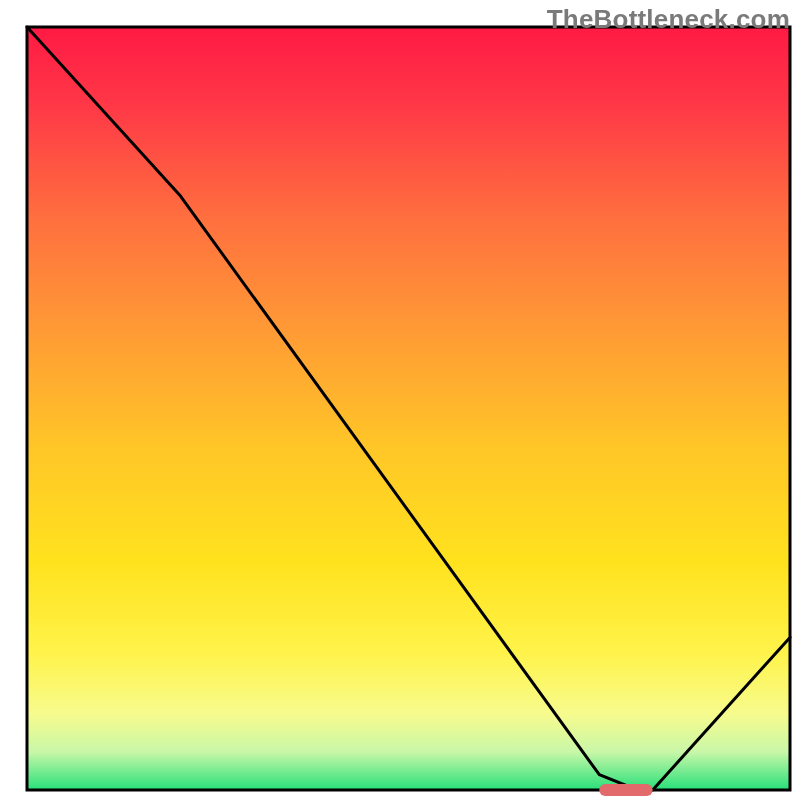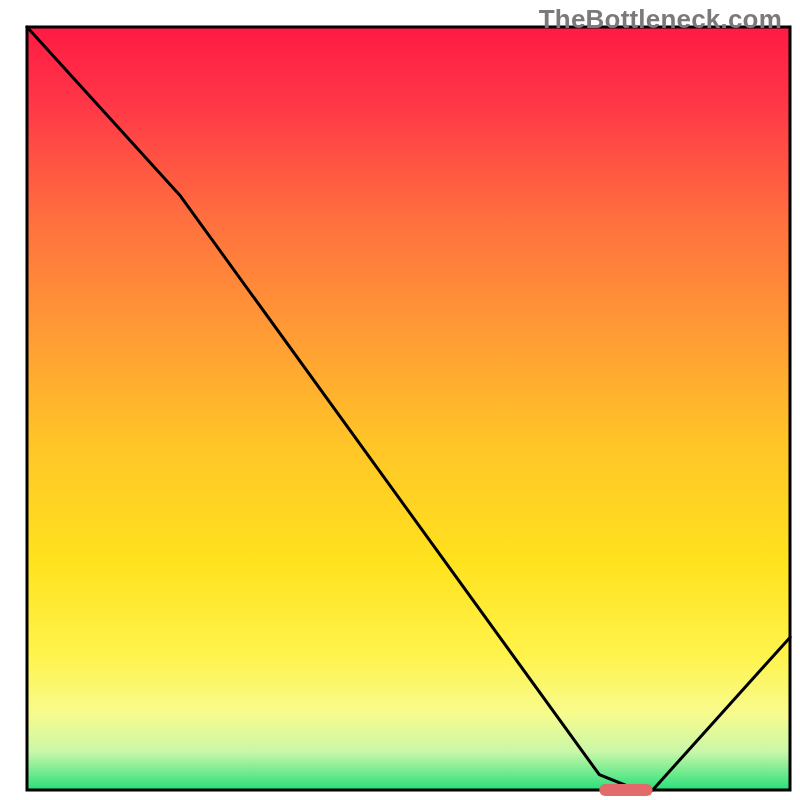--- a/index.html
+++ b/index.html
@@ -12,21 +12,21 @@
     overflow: hidden;
   }
   .chart-container {
     position: relative;
     width: 800px;
     height: 800px;
   }
   .watermark {
     position: absolute;
     top: 4px;
-    right: 18px;
+    right: 10px;
     font-size: 26px;
     font-weight: 600;
     color: #7a7a7a;
     letter-spacing: 0.2px;
     z-index: 10;
   }
   svg.chart {
     position: absolute;
     left: 0;
     top: 0;

